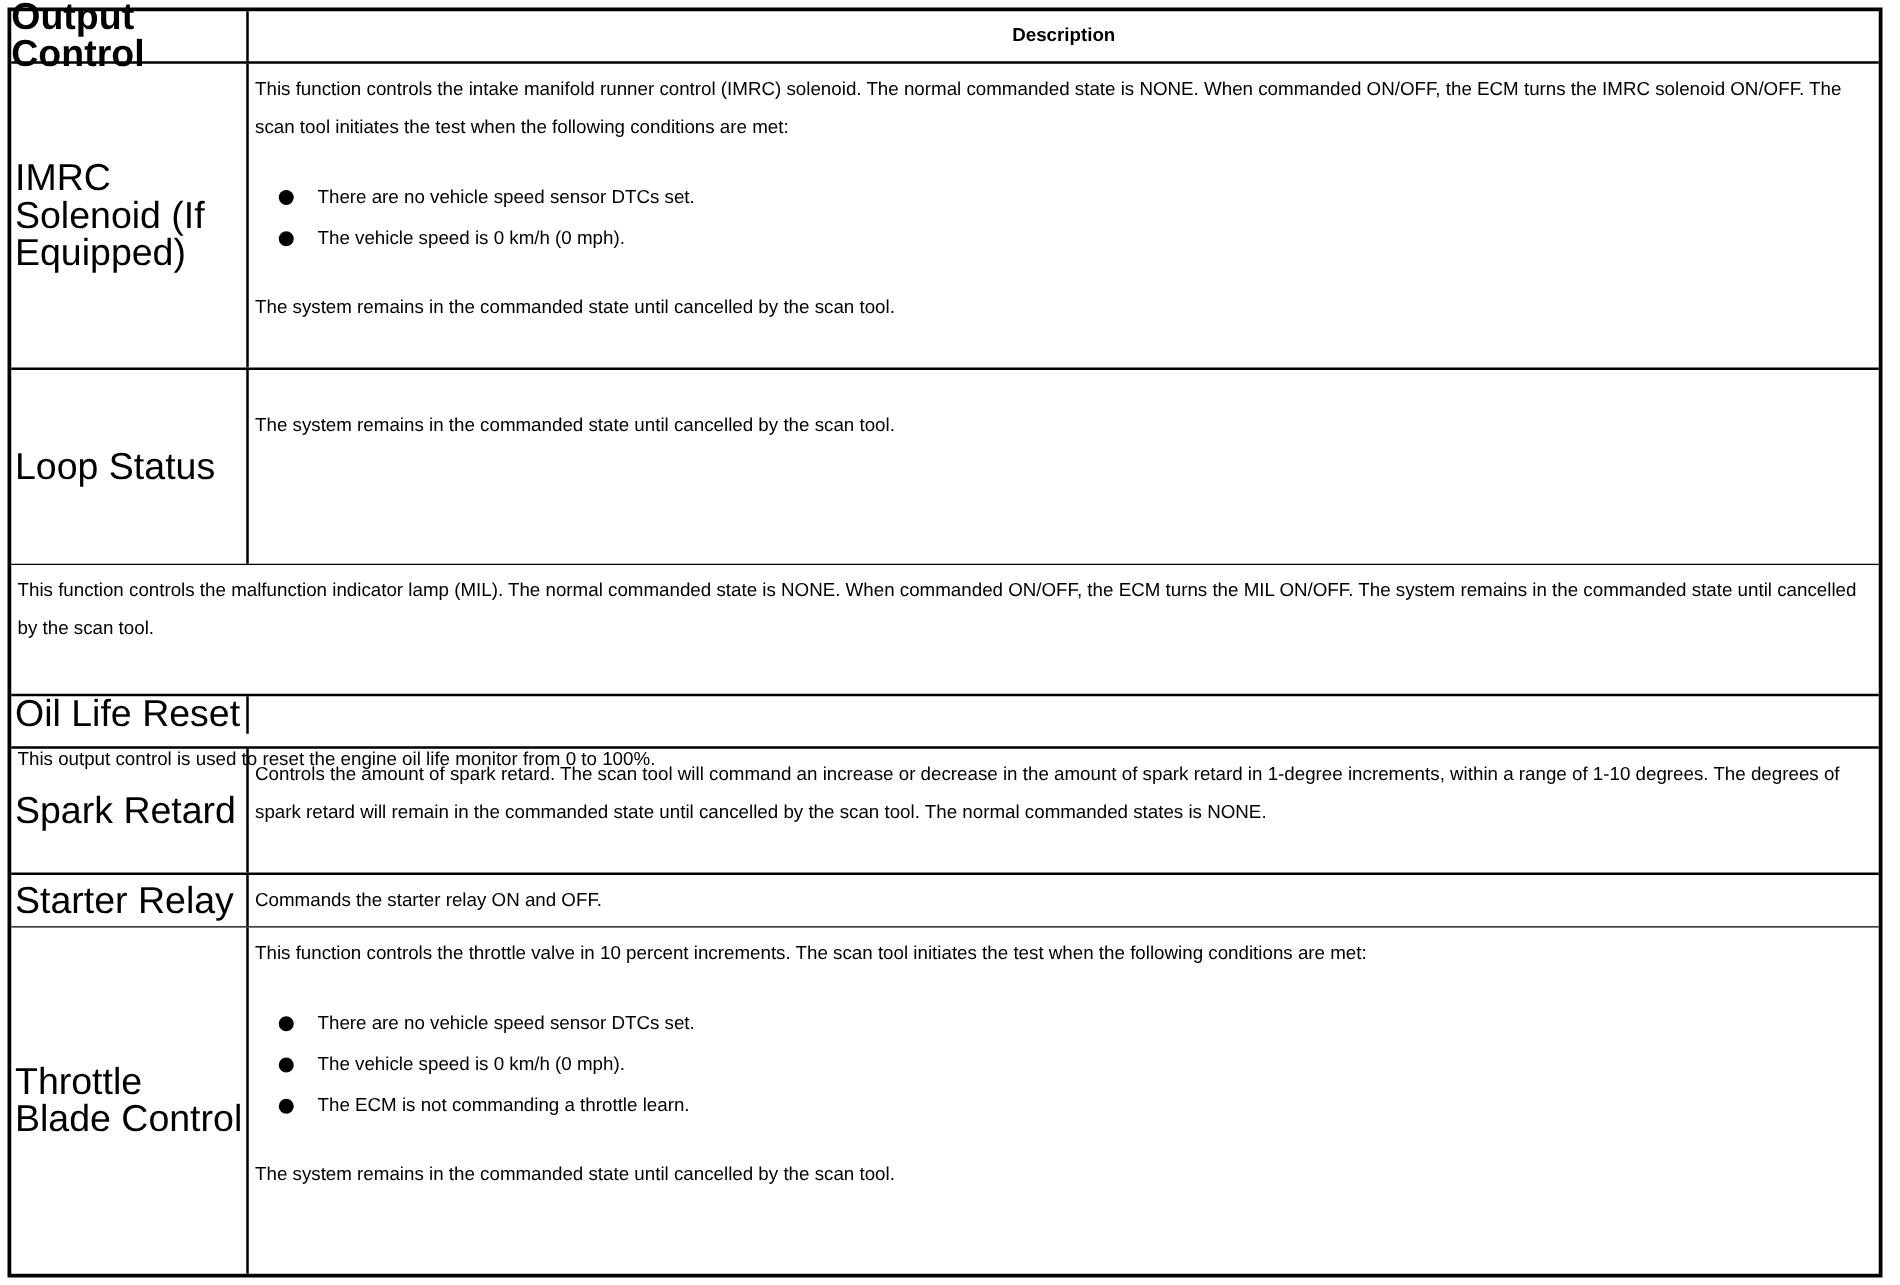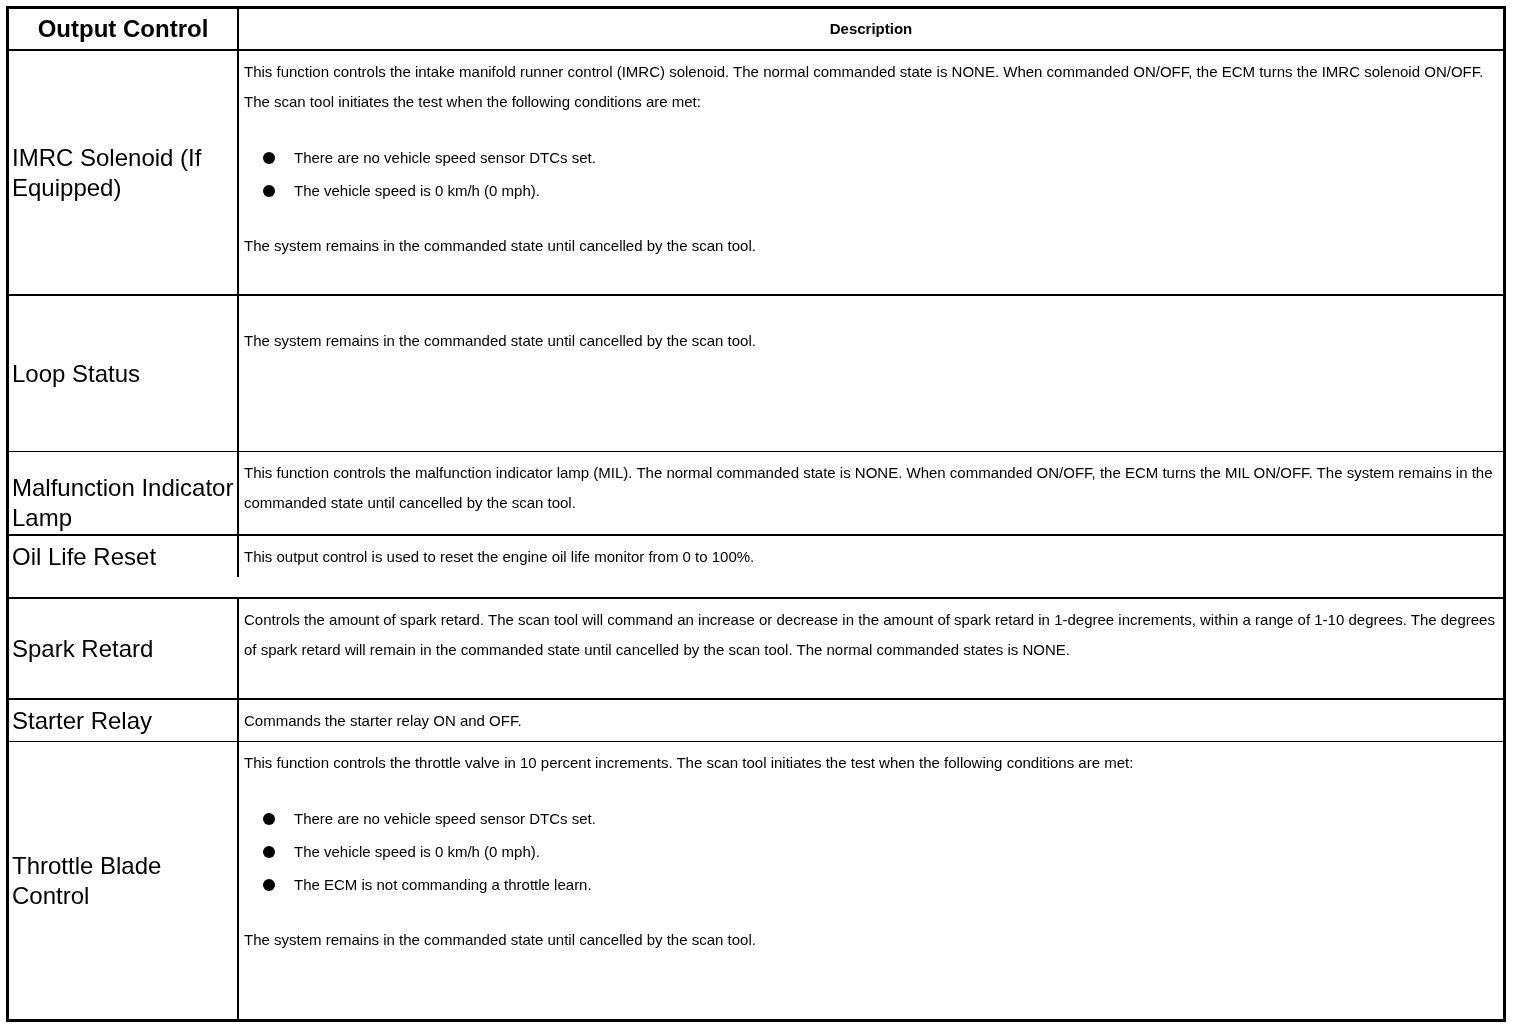--- a/index.html
+++ b/index.html
@@ -3,23 +3,23 @@
 <meta charset="utf-8">
 <style>
   html, body { margin: 0; padding: 0; background: #ffffff; }
   body { width: 1520px; height: 1028px; position: relative; overflow: hidden;
          font-family: "Liberation Sans", sans-serif; color: #000; }
   .tbl { position: absolute; left: 6px; top: 6px; width: 1500px; height: 1016px;
          border: 3px solid #000; box-sizing: border-box; }
   .row { position: absolute; left: 0; right: 0; display: flex; box-sizing: border-box; }
   .row.bt { border-top: 2px solid #000; }
   .row.bt1 { border-top: 1px solid #000; }
-  .c1 { width: 230px; border-right: 2px solid #000; box-sizing: border-box;
+  .c1 { width: 190px; border-right: 2px solid #000; box-sizing: border-box;
         display: flex; align-items: center; padding-left: 3px;
-        font-size: 24px; line-height: 30px; }
+        font-size: 30px; line-height: 30px; }
   .c2 { flex: 1; box-sizing: border-box; padding: 6px 4px 0 5px;
         font-size: 15px; line-height: 30px; }
   .hdr .c1, .hdr .c2 { justify-content: center; font-weight: bold; padding: 0; }
   .hdr .c2 { display: flex; align-items: center; }
   p { margin: 0; }
   .gap { height: 24px; }
   ul { margin: 0; padding: 0; list-style: none; }
   li { position: relative; padding-left: 50px; line-height: 33px; }
   li .dot { position: absolute; left: 19px; top: 11px; width: 12px; height: 12px;
             border-radius: 50%; background: #000; }
@@ -50,27 +50,26 @@
 
   <div class="row bt" style="top:285px;height:157px;">
     <div class="c1">Loop Status</div>
     <div class="c2">
       <div class="gap"></div>
       <p>The system remains in the commanded state until cancelled by the scan tool.</p>
     </div>
   </div>
 
   <div class="row bt1" style="top:442px;height:103px;">
-    <div class="c1">Malfunction Indicator Lamp</div>
     <div class="c2">
       <p>This function controls the malfunction indicator lamp (MIL). The normal commanded state is NONE. When commanded ON/OFF, the ECM turns the MIL ON/OFF. The system remains in the commanded state until cancelled by the scan tool.</p>
     </div>
   </div>
 
-  <div class="row bt" style="top:525px;height:43px;">
+  <div class="row bt" style="top:546px;height:43px;flex-direction:column;">
     <div class="c1">Oil Life Reset</div>
     <div class="c2">
       <p>This output control is used to reset the engine oil life monitor from 0 to 100%.</p>
     </div>
   </div>
 
   <div class="row bt" style="top:588px;height:101px;">
     <div class="c1">Spark Retard</div>
     <div class="c2">
       <p>Controls the amount of spark retard. The scan tool will command an increase or decrease in the amount of spark retard in 1-degree increments, within a range of 1-10 degrees. The degrees of spark retard will remain in the commanded state until cancelled by the scan tool. The normal commanded states is NONE.</p>

